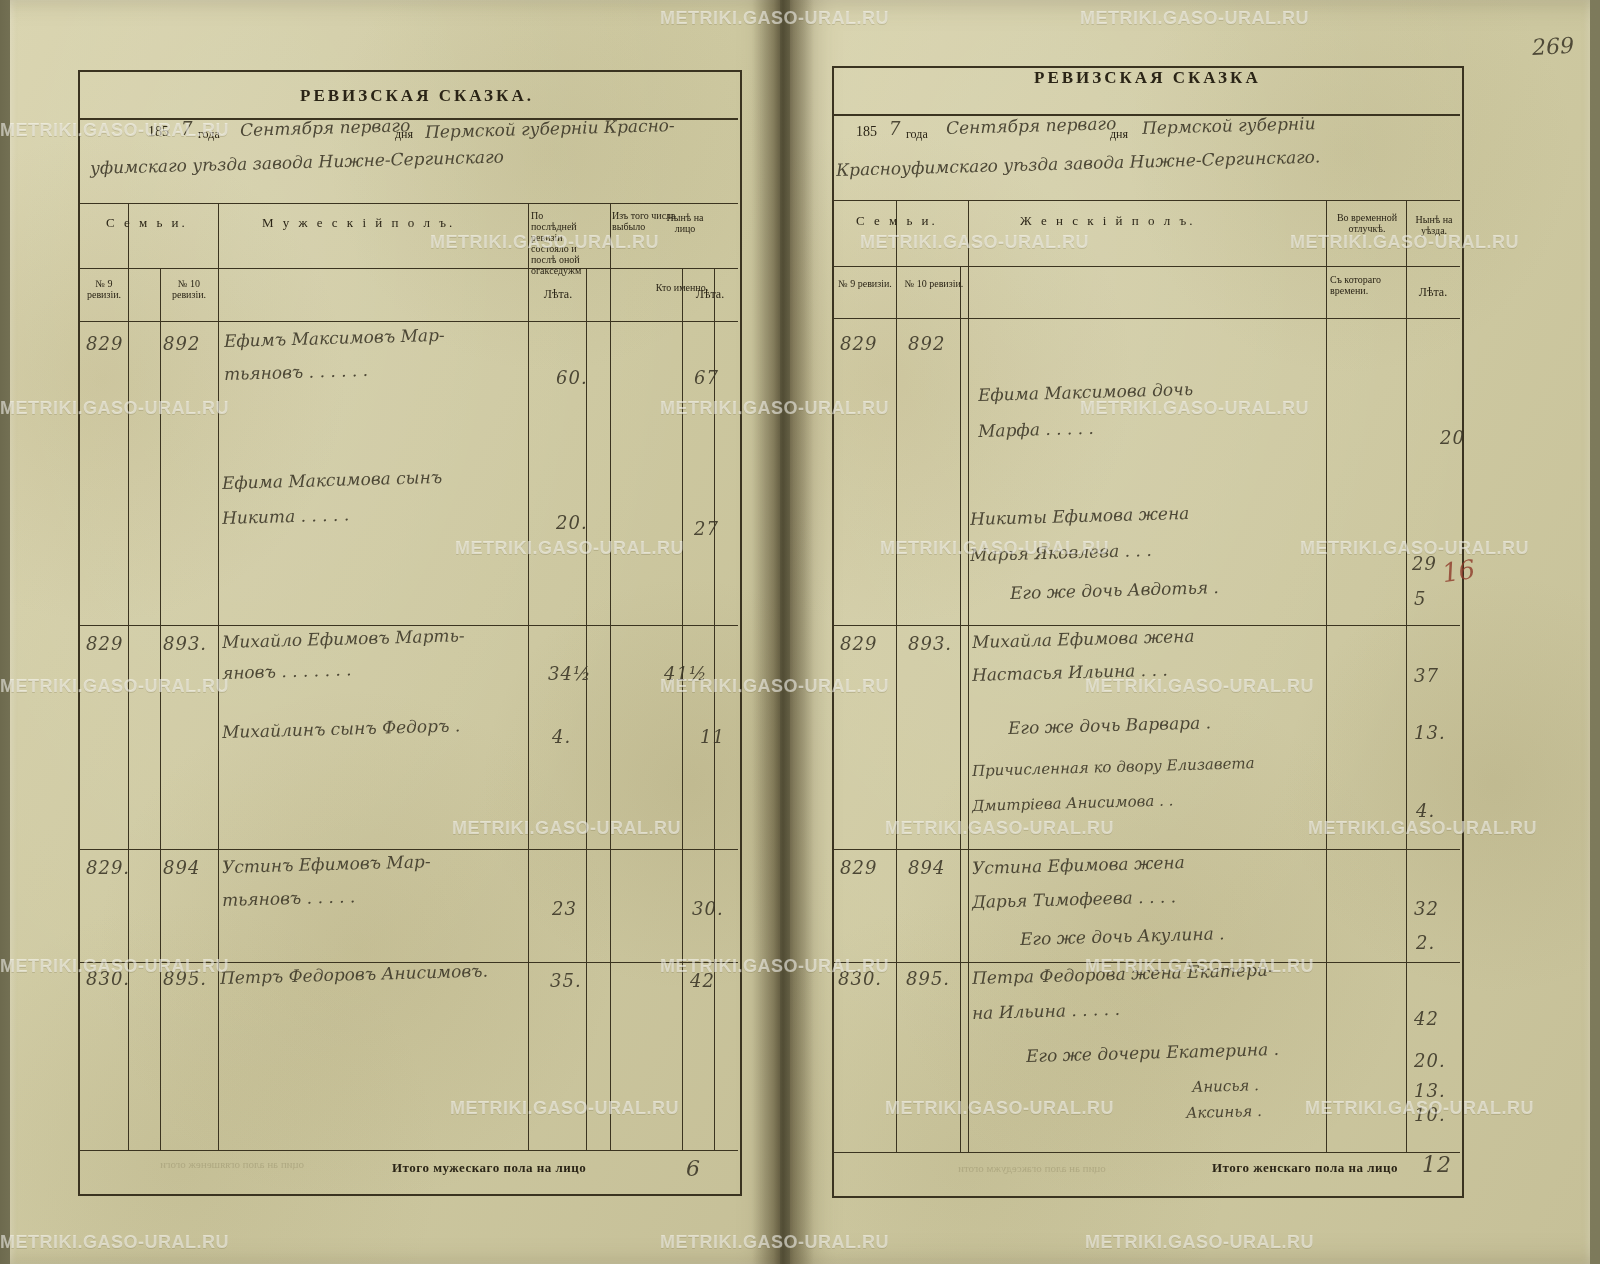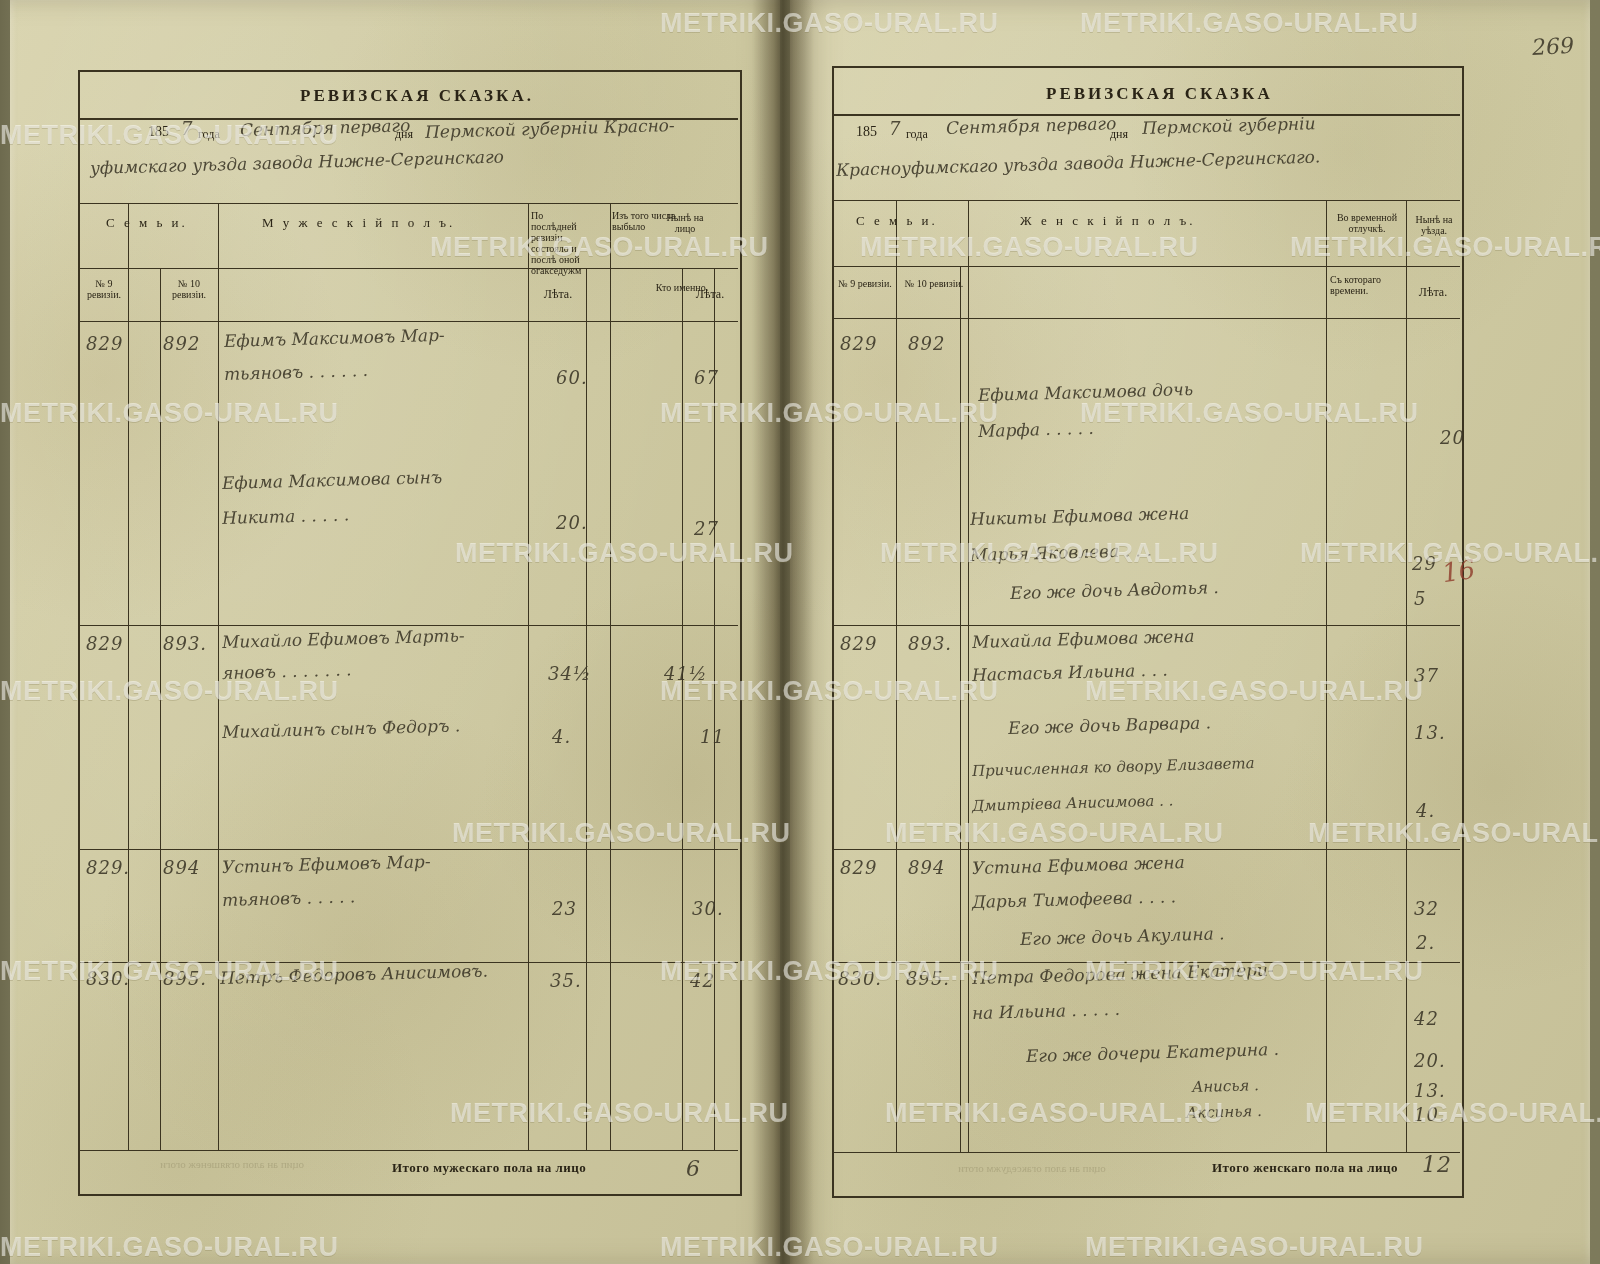--- a/index.html
+++ b/index.html
@@ -80,21 +80,21 @@
     inset: 0;
     pointer-events: none;
     overflow: hidden;
     z-index: 40;
   }
   .wm {
     position: absolute;
     color: rgba(252,252,250,0.55);
     font-family: "Liberation Sans", sans-serif;
     font-weight: bold;
-    font-size: 27px;
+    font-size: 18px;
     letter-spacing: 0.5px;
     white-space: nowrap;
     text-shadow: 0 1px 0 rgba(120,110,70,0.25);
     text-align: center;
   }
 
   
   .sheet {
     position: absolute;
     border: 2px solid #3a3320;
@@ -298,21 +298,21 @@
   <div class="hline" style="left:832px; top:849px; width:628px;"></div>
   <div class="hline" style="left:832px; top:962px; width:628px;"></div>
   <div class="hline" style="left:832px; top:1152px; width:628px;"></div>
 
   <div class="vline" style="left:896px; top:200px; height:952px;"></div>
   <div class="vline" style="left:960px; top:266px; height:886px;"></div>
   <div class="vline" style="left:968px; top:200px; height:952px;"></div>
   <div class="vline" style="left:1326px; top:200px; height:952px;"></div>
   <div class="vline" style="left:1406px; top:200px; height:952px;"></div>
 
-  <div class="print title" style="left:1034px; top:84px;margin-left:12px;">РЕВИЗСКАЯ   СКАЗКА</div>
+  <div class="print title" style="left:1034px; top:68px;">РЕВИЗСКАЯ   СКАЗКА</div>
   <div class="print" style="left:856px; top:124px; font-size:14px;">185</div>
   <div class="hand num" style="left:889px; top:118px;">7</div>
   <div class="print" style="left:906px; top:127px; font-size:12px;">года</div>
   <div class="hand tilt" style="left:946px; top:118px;">Сентября перваго</div>
   <div class="print" style="left:1110px; top:127px; font-size:12px;">дня</div>
   <div class="hand tilt" style="left:1142px; top:118px;">Пермской губернiи</div>
   <div class="hand tilt" style="left:836px; top:160px;">Красноуфимскаго уѣзда завода Нижне-Сергинскаго.</div>
 
   <div class="print colhead sp" style="left:856px; top:214px; width:105px;">С е м ь и.</div>
   <div class="print colhead sp" style="left:1020px; top:214px; width:250px;">Ж е н с к і й   п о л ъ.</div>

